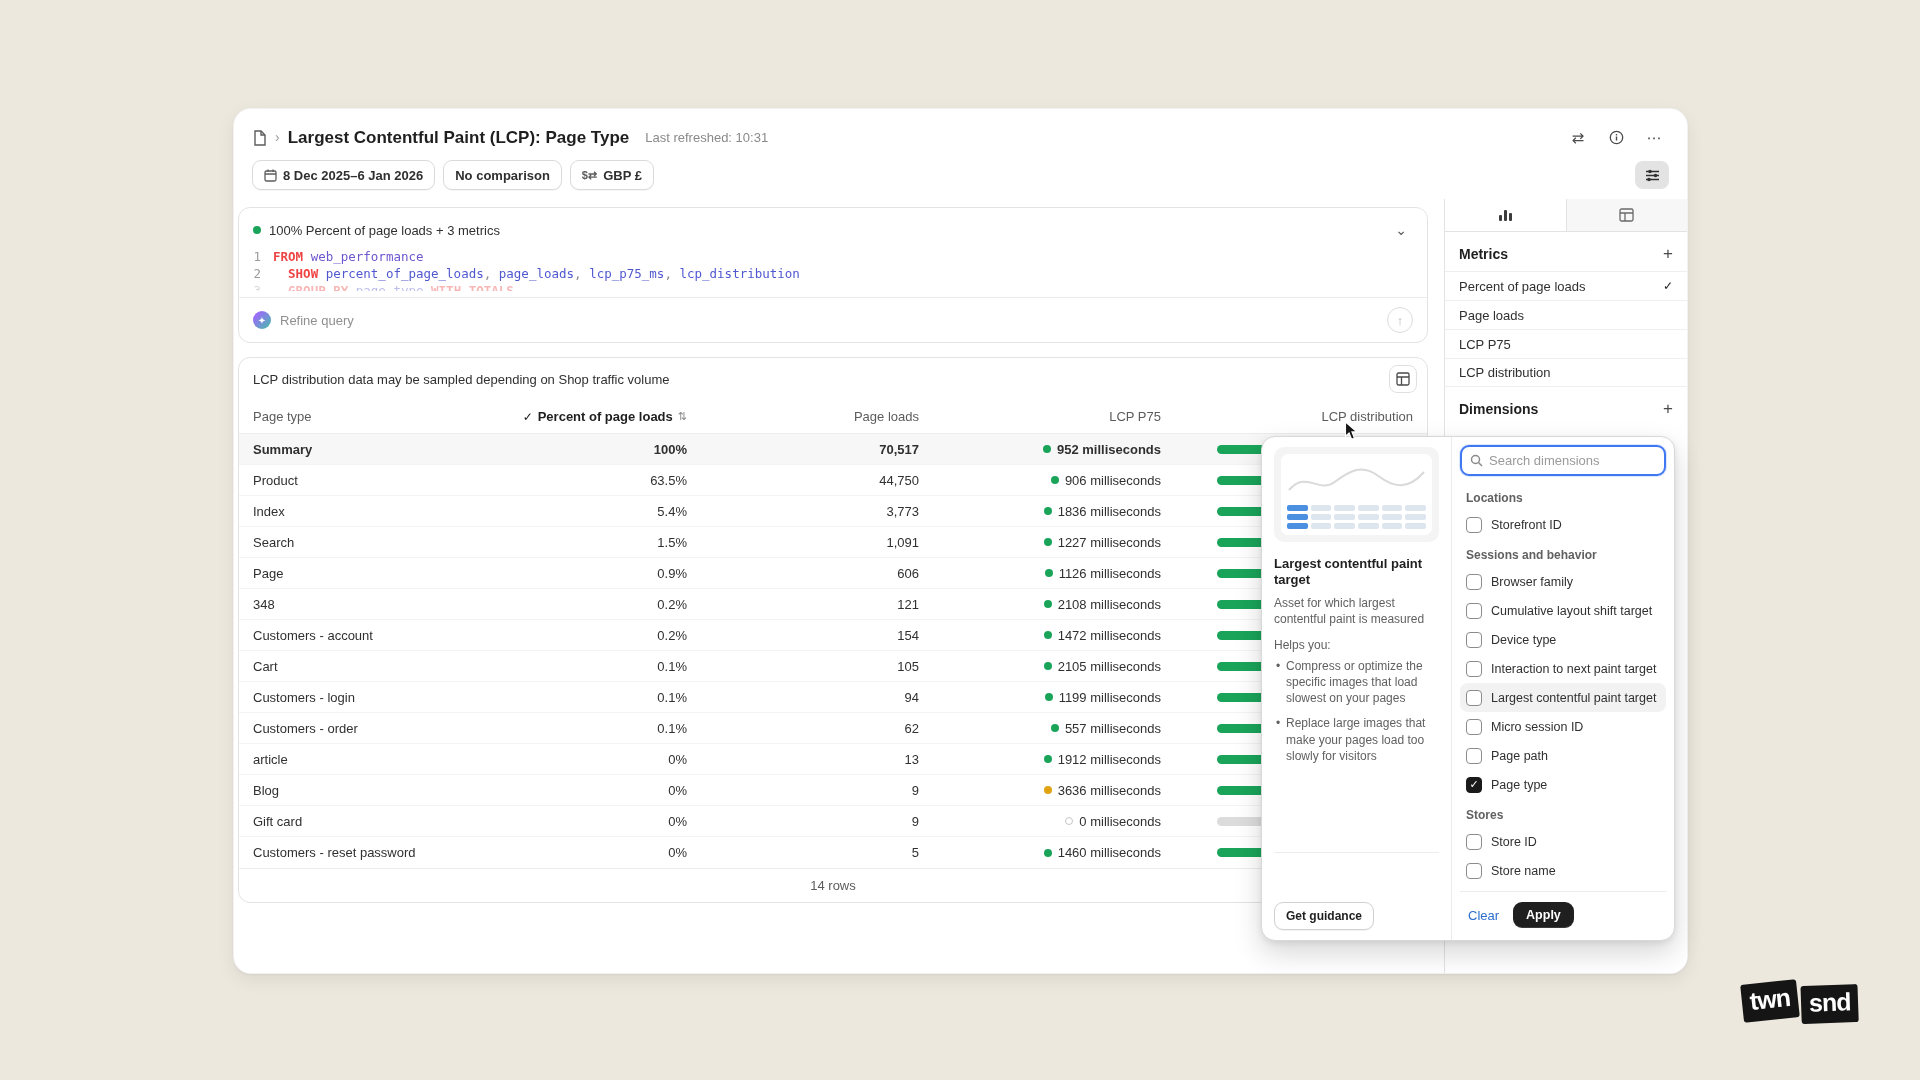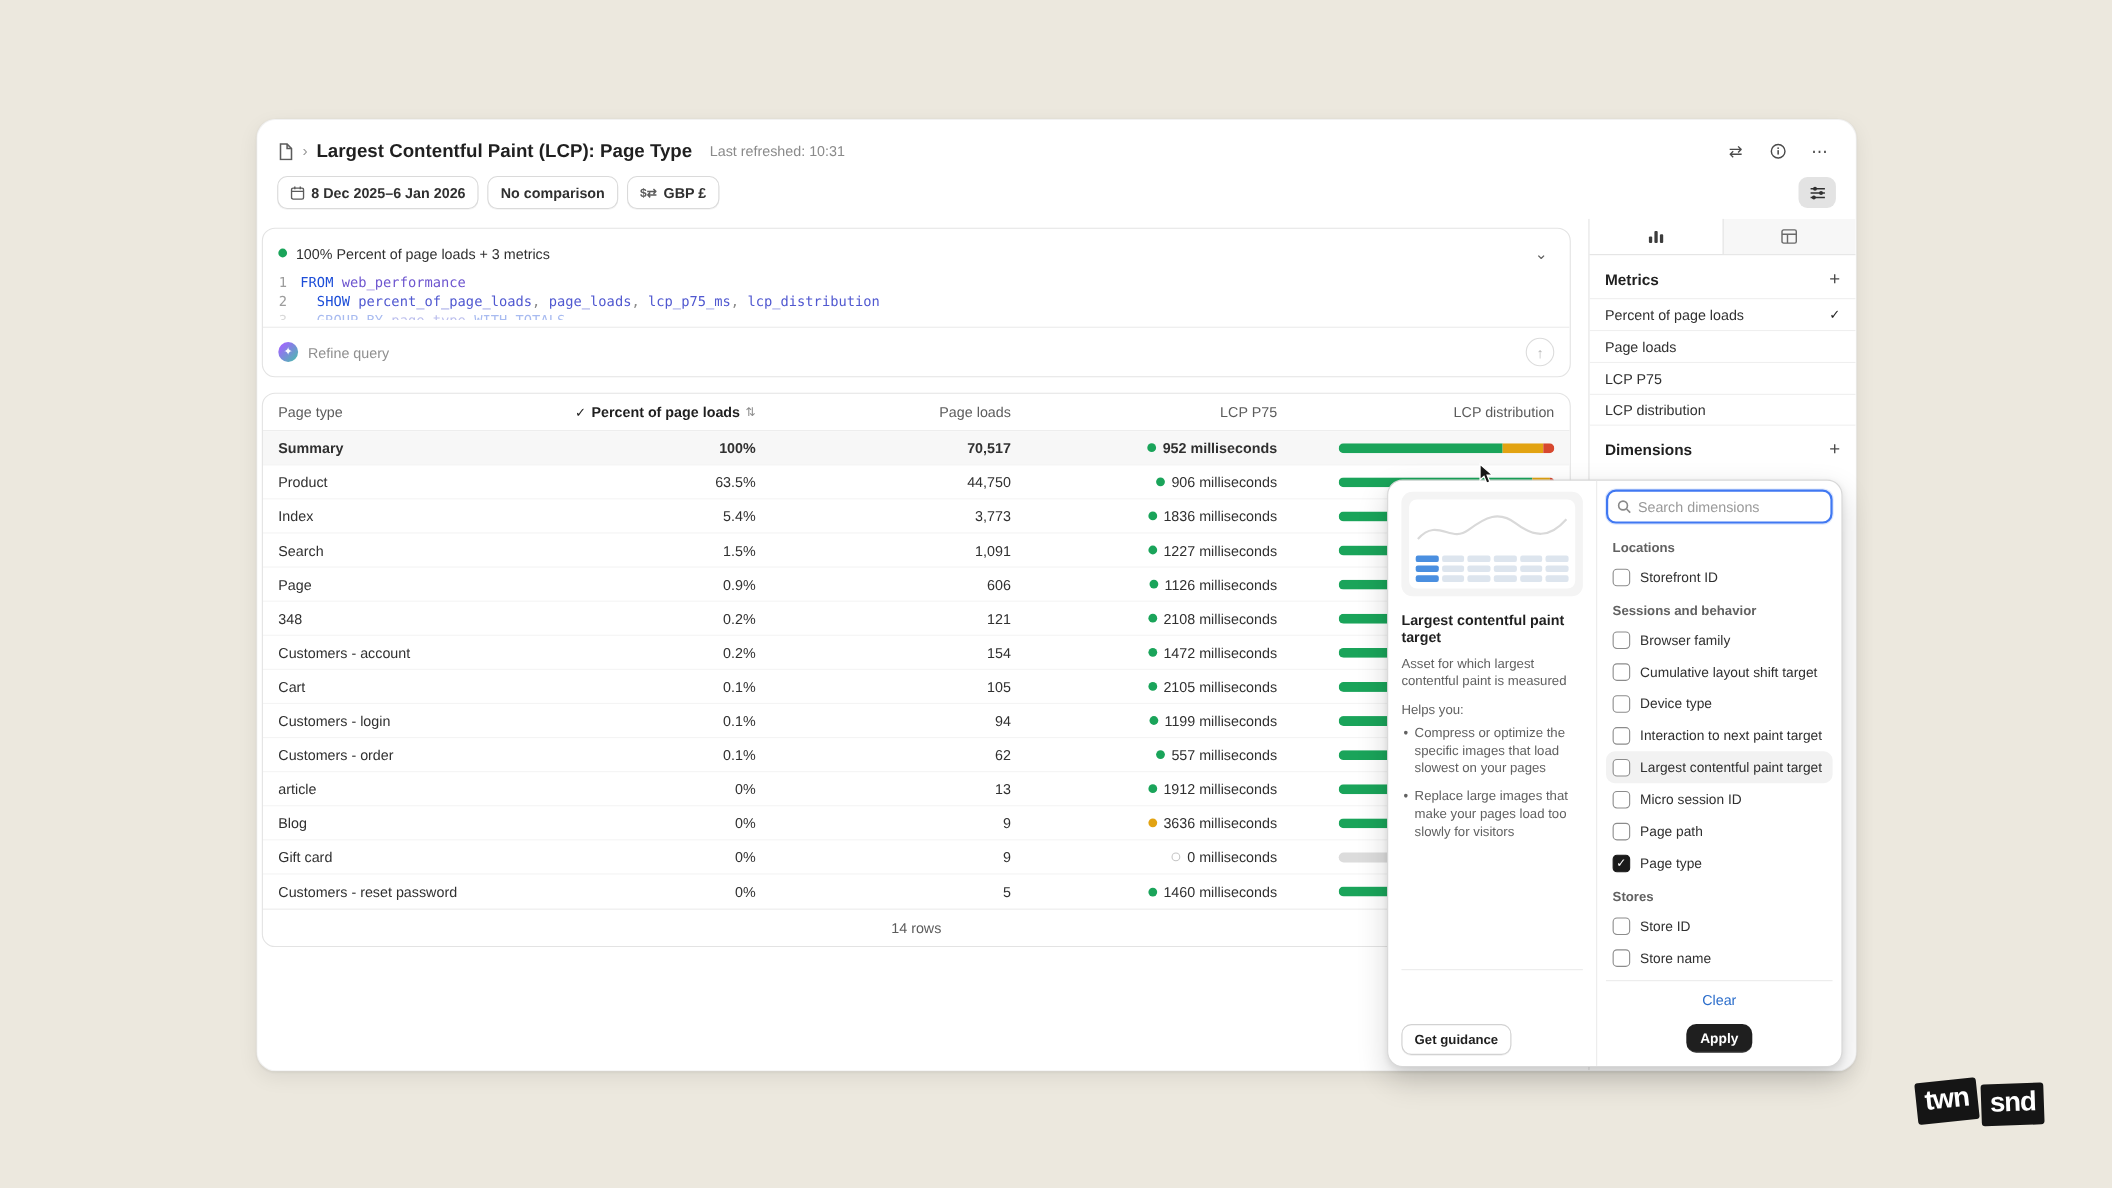--- a/index.html
+++ b/index.html
@@ -43,21 +43,21 @@
   .query-card { border:1px solid #e3e3e3; border-radius:12px; overflow:hidden; margin-bottom:14px; }
   .q-head { display:flex; align-items:center; gap:8px; padding:11px 14px 7px 14px; }
   .status-dot { width:8px; height:8px; border-radius:50%; background:#1aa45a; }
   .q-title { font-size:13px; color:#303030; }
   .q-chev { margin-left:auto; color:#5c5c5c; font-size:14px; width:24px; height:22px;
     display:flex; align-items:center; justify-content:center; cursor:pointer; }
   .q-code { padding:0 14px 6px 14px; font-family:"DejaVu Sans Mono", monospace; font-size:12.5px; line-height:17px; }
   .code-line { display:flex; gap:12px; white-space:pre; }
   .code-line.faded { opacity:.38; height:9px; overflow:hidden; }
   .lineno { color:#9c9c9c; width:8px; text-align:right; flex:none; }
-  .c-kw { color:#1d4ed8; } .c-tbl { color:#6e56cf; } .c-fld { color:#5058d0; } .c-pn { color:#8a8a8a; }
+  .c-kw { color:#ef4444;font-weight:bold; } .c-tbl { color:#6e56cf; } .c-fld { color:#5058d0; } .c-pn { color:#8a8a8a; }
   .q-refine { display:flex; align-items:center; gap:9px; padding:9px 14px; border-top:1px solid #ececec;
     color:#8f8f8f; font-size:13px; }
   .sparkle { width:18px; height:18px; border-radius:50%; flex:none;
     background:linear-gradient(135deg,#9a6cf8 20%,#4fb6b2 90%); color:#fff;
     display:flex; align-items:center; justify-content:center; font-size:10px; }
   .send-btn { margin-left:auto; width:26px; height:26px; border-radius:50%; border:1px solid #dcdcdc;
     color:#b8b8b8; display:flex; align-items:center; justify-content:center; font-size:13px; cursor:pointer; }
 
   
   .table-card { border:1px solid #e3e3e3; border-radius:12px; overflow:hidden; }
@@ -131,21 +131,21 @@
   .search input::placeholder { color:#9a9a9a; }
   .d-list { flex:1; }
   .d-group-label { font-size:12px; color:#616161; font-weight:700; padding:9px 6px 5px 6px; }
   .d-item { display:flex; align-items:center; gap:9px; padding:0 6px; height:29px;
     border-radius:8px; font-size:12.5px; color:#303030; white-space:nowrap; cursor:pointer; }
   .d-item.hl { background:#f2f2f2; }
   .cbx { width:16px; height:16px; border:1.6px solid #8c8c8c; border-radius:4px; background:#fff;
     flex:none; display:flex; align-items:center; justify-content:center; font-size:11px; color:#fff; }
   .cbx.checked { background:#1a1a1a; border-color:#1a1a1a; }
   .d-footer { display:flex; align-items:center; gap:14px;
-    padding:10px 8px 4px 8px; border-top:1px solid #ececec; margin-top:6px;flex-direction:column; }
+    padding:10px 8px 4px 8px; border-top:1px solid #ececec; margin-top:6px; }
   .clear-btn { font-size:13px; color:#2c6ecb; background:none; border:none; cursor:pointer;
     font-family:"Liberation Sans", sans-serif; }
   .apply-btn { background:#1f1f1f; color:#fff; font-size:12.5px; font-weight:700; border:none;
     border-radius:9px; padding:6px 13px; cursor:pointer; font-family:"Liberation Sans", sans-serif;
     box-shadow:inset 0 -1px 0 rgba(255,255,255,.12); }
 
   
   .cursor { position:absolute; left:1344px; top:421px; z-index:50; pointer-events:none; }
   .logo { position:absolute; left:1742px; top:982px; display:flex; gap:3px; }
   .logo-block { background:#151515; color:#fff; font-weight:700; font-size:25px; letter-spacing:-1px;
@@ -235,20 +235,30 @@
         <div class="q-refine">
           <span class="sparkle">✦</span>
           <span>Refine query</span>
           <span class="send-btn">
               <span>↑</span>
             </span>
         </div>
       </div>
 
       <div class="table-card">
+        <div class="t-note">
+          <span>LCP distribution data may be sampled depending on Shop traffic volume</span>
+          <span class="t-note-btn">
+            <svg width="14" height="14" viewBox="0 0 14 14">
+                <rect x="1" y="1" width="12" height="12" rx="1.5" fill="none" stroke="#4a4a4a" stroke-width="1.3"></rect>
+                <line x1="1" y1="5" x2="13" y2="5" stroke="#4a4a4a" stroke-width="1.3"></line>
+                <line x1="5.5" y1="5" x2="5.5" y2="13" stroke="#4a4a4a" stroke-width="1.3"></line>
+              </svg>
+          </span>
+        </div>
         <div class="thead">
           <span>Page type</span>
           <span class="th-r">
             <span class="chk-ic">✓</span>
             <span class="th-sorted">Percent of page loads</span>
             <span class="sort-ic">⇅</span>
           </span>
           <span class="th-r">Page loads</span>
           <span class="th-r">LCP P75</span>
           <span class="th-r">LCP distribution</span>

